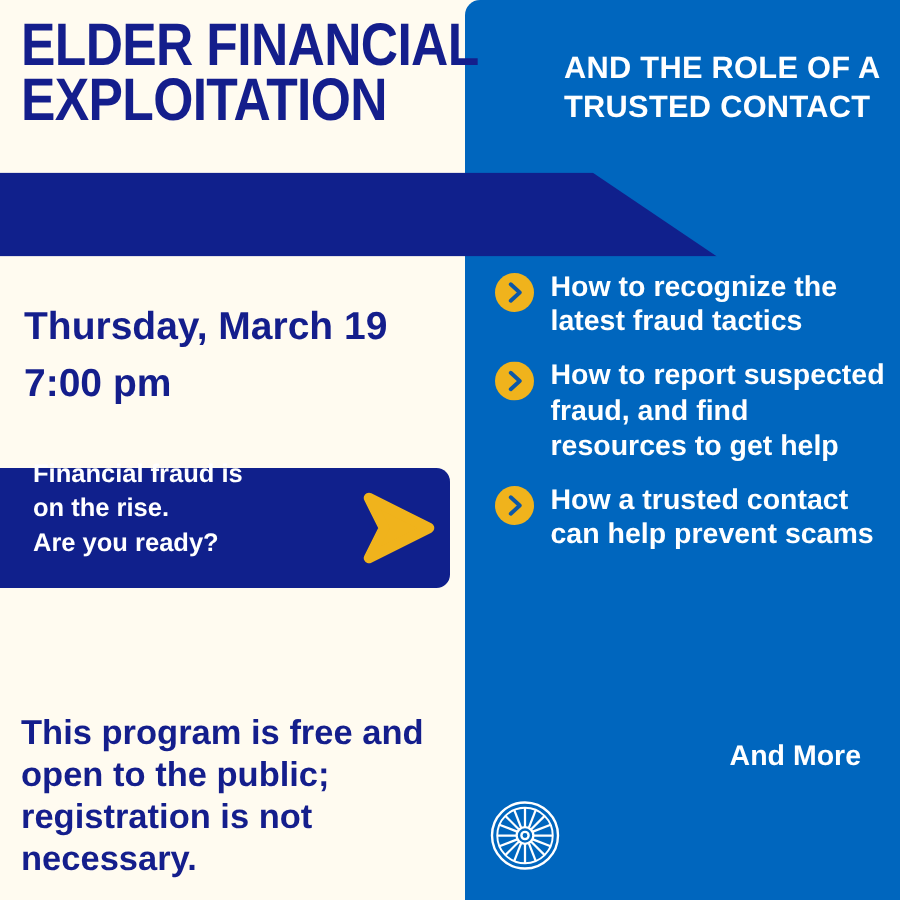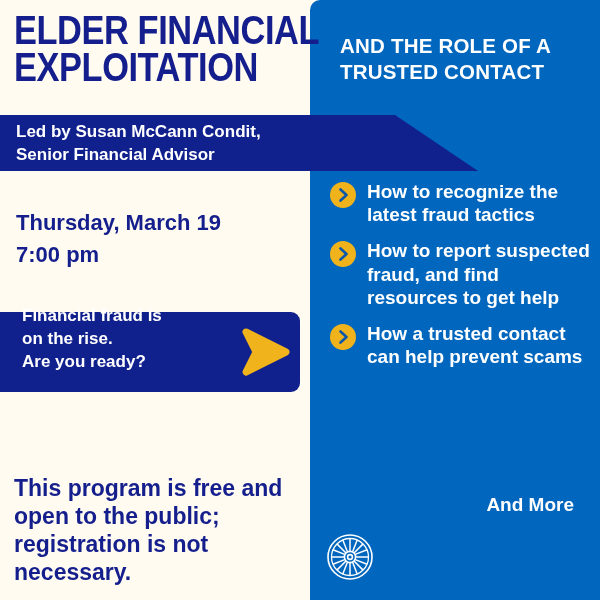--- a/index.html
+++ b/index.html
@@ -56,21 +56,21 @@
     left: 340px;
     top: 33px;
     width: 250px;
     color: #FFFFFF;
     font-weight: bold;
     font-size: 20.5px;
     line-height: 1.28;
     letter-spacing: 0.2px;
     text-transform: uppercase;
   }
-  .panel-head-line { display: block; }
+  .panel-head-line { display: block; margin-left: 36px; }
 
   
   .ribbon {
     position: absolute;
     left: 0;
     top: 115px;
     width: 480px;
     height: 56px;
     background: #10208C;
     -webkit-clip-path: polygon(0 0, 395px 0, 478px 100%, 0 100%);
@@ -85,25 +85,25 @@
     font-weight: bold;
     font-size: 17px;
     line-height: 1.33;
   }
   .ribbon-line { display: block; }
 
   
   .datetime {
     position: absolute;
     left: 16px;
-    top: 207px;
+    top: 199px;
     width: 280px;
     color: #141E8C;
     font-weight: bold;
-    font-size: 22px;
+    font-size: 26px;
     line-height: 1.45;
   }
   .datetime-line { display: block; }
 
   
   .callout {
     position: absolute;
     left: 0;
     top: 312px;
     width: 300px;
@@ -215,24 +215,20 @@
     <span class="title-line">Elder Financial</span>
     <span class="title-line">Exploitation</span>
   </div>
 
   <div class="panel-head">
     <span class="panel-head-line">And the role of a</span>
     <span class="panel-head-line">Trusted Contact</span>
   </div>
 
   <div class="ribbon"></div>
-  <div class="ribbon-text">
-    <span class="ribbon-line">Led by Susan McCann Condit,</span>
-    <span class="ribbon-line">Senior Financial Advisor</span>
-  </div>
 
   <div class="datetime">
     <span class="datetime-line">Thursday, March 19</span>
     <span class="datetime-line">7:00 pm</span>
   </div>
 
   <div class="callout"></div>
   <div class="callout-text">
     <span class="callout-line">Financial fraud is</span>
     <span class="callout-line">on the rise.</span>

